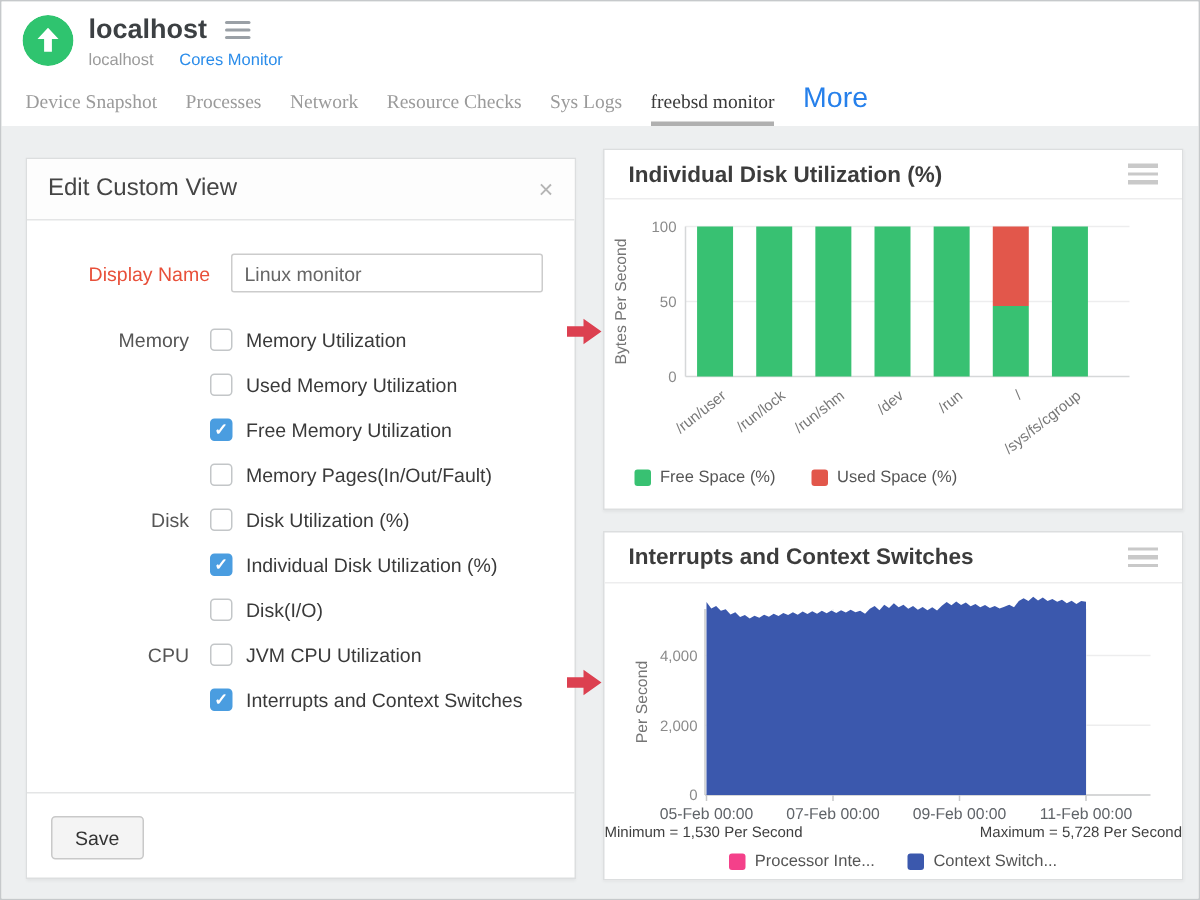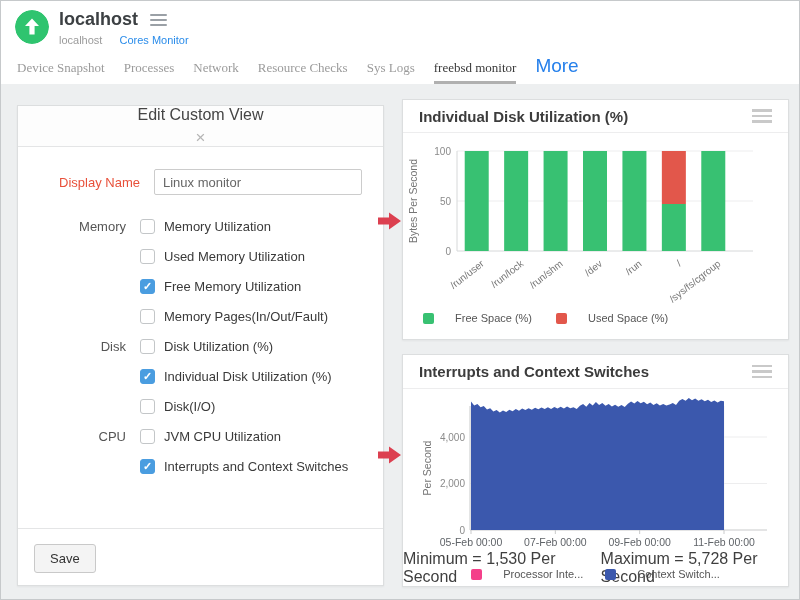--- a/index.html
+++ b/index.html
@@ -25,21 +25,21 @@
   .tab-more{font-size:19px;color:#2680eb;padding-bottom:7px;cursor:pointer;}
 
   
   .content{position:absolute;top:83px;left:0;width:100%;height:517px;background:#edeff0;}
   .card{position:absolute;background:#fff;border:1px solid #dcdedf;box-sizing:border-box;
         box-shadow:0 1px 2px rgba(0,0,0,.05);}
 
   
   .modal{left:16px;top:21px;width:367px;height:481px;}
   .modal-header{height:40px;display:flex;align-items:center;justify-content:space-between;
-                padding:0 14px;border-bottom:1px solid #e4e5e6;background:#fdfdfd;flex-direction:column;}
+                padding:0 14px;border-bottom:1px solid #e4e5e6;background:#fdfdfd;}
   .modal-title{font-size:16px;color:#454545;}
   .modal-close{font-size:17px;color:#b5b5b5;cursor:pointer;line-height:1;}
   .dn-row{display:flex;align-items:center;margin-top:22px;}
   .dn-label{width:122px;text-align:right;padding-right:14px;font-size:13px;color:#e8503a;}
   .dn-input{width:190px;height:24px;border:1px solid #ccc;border-radius:2px;font-size:13px;
             color:#666;padding:0 8px;font-family:"Liberation Sans",sans-serif;}
   .opts{margin-top:16px;}
   .opt-row{display:flex;align-items:center;height:30px;}
   .grp-cell{width:122px;text-align:right;padding-right:14px;font-size:13px;color:#555;box-sizing:border-box;}
   .cbx{width:15px;height:15px;border:1px solid #c3c6c8;border-radius:3px;background:#fff;box-sizing:border-box;
@@ -64,25 +64,25 @@
   .chart-card2 .card-header{height:33px;}
   .card-title{font-size:15px;font-weight:700;color:#3c3c3c;}
   .menu-ic{display:inline-flex;flex-direction:column;gap:3px;cursor:pointer;}
   .menu-ic i{display:block;width:20px;height:2.5px;background:#c9c9c9;}
   .chart-svg{position:absolute;left:0;}
   #disk-svg{top:32px;}
   #ics-svg{top:33px;}
   .legend{position:absolute;display:flex;gap:24px;align-items:center;}
   .legend1{top:212px;left:20px;}
   .legend2{top:213px;left:0;width:100%;justify-content:center;gap:22px;}
-  .leg-item{display:flex;align-items:center;gap:21px;}
+  .leg-item{display:flex;align-items:center;gap:6px;}
   .leg-sq{width:11px;height:11px;border-radius:2px;flex:0 0 auto;}
   .leg-txt{font-size:11px;color:#555;}
-  .minmax{position:absolute;top:195px;left:0;width:100%;display:flex;justify-content:center;gap:14px;
-          font-size:16px;color:#3f3f3f;}
+  .minmax{position:absolute;top:195px;left:0;width:100%;display:flex;justify-content:space-between;gap:14px;
+          font-size:10px;color:#3f3f3f;}
 </style>
 </head>
 <body>
 
 <div id="app">
 
   <div class="hdr">
     <svg class="avatar" viewBox="0 0 34 34">
       <circle cx="17" cy="17" r="17" fill="#2fc46f"></circle>
       <path d="M17 8.5 L24 16 H19.6 V24.5 H14.4 V16 H10 Z" fill="#fff"></path>

